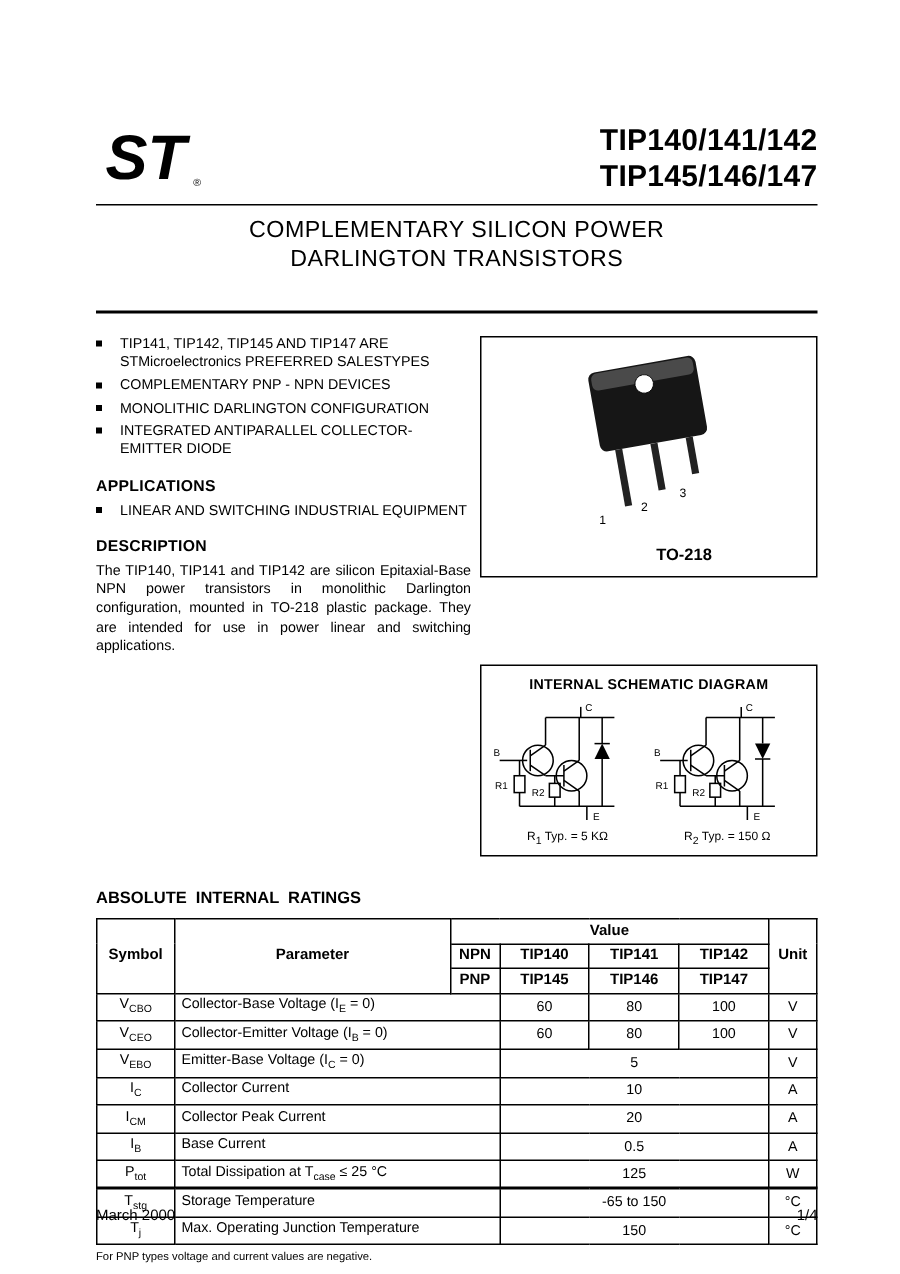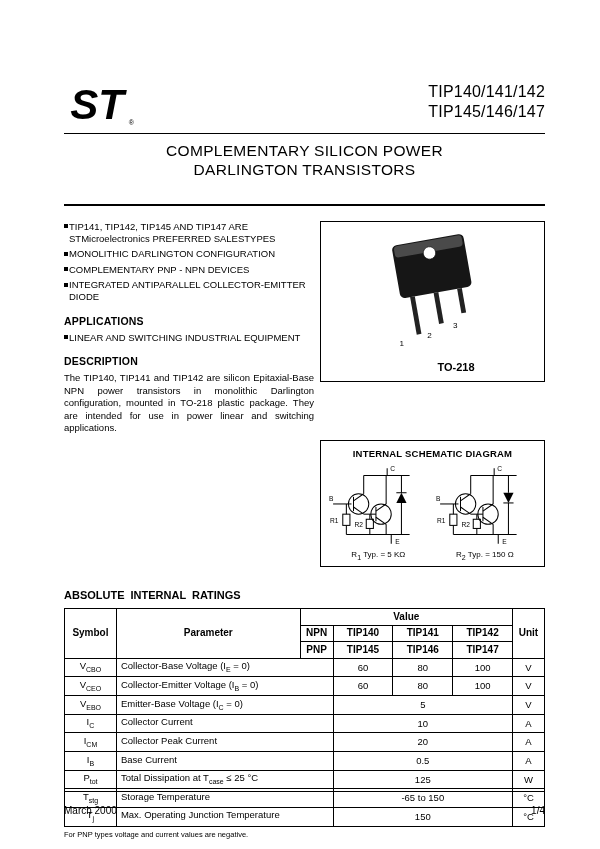--- a/index.html
+++ b/index.html
@@ -3,31 +3,31 @@
 <meta charset="utf-8">
 <style>
   html,body{margin:0;padding:0;}
   body{width:600px;height:849px;background:#fff;color:#000;
        font-family:"Liberation Sans","DejaVu Sans",sans-serif;}
   .page{position:relative;width:600px;height:849px;box-sizing:border-box;
         padding:82px 55px 0 64px;overflow:hidden;}
   .masthead{display:flex;justify-content:space-between;align-items:flex-start;}
   .logo-wrap{position:relative;width:64px;height:46px;}
   .reg{position:absolute;right:-6px;bottom:2px;font-size:7px;}
-  .partnums{text-align:right;font-weight:normal;font-size:16px;line-height:1.22;letter-spacing:.2px;}
+  .partnums{text-align:right;font-weight:bold;font-size:20px;line-height:1.22;letter-spacing:.2px;}
   .rule{border:0;border-top:1px solid #000;margin:0;}
   .rule-1{margin-top:5px;}
   .doc-title{font-size:15.5px;font-weight:400;text-align:center;line-height:1.25;
              margin:7px 0 24px;letter-spacing:.3px;}
   .rule-2{border:0;border-top:2px solid #000;margin:0;}
   .columns{display:flex;justify-content:space-between;margin-top:15px;}
   .left-col{width:250px;}
   .right-col{width:225px;}
   .feat-list{list-style:none;margin:0;padding:0;font-size:9.5px;line-height:1.3;}
-  .feat{display:flex;gap:1px;margin-bottom:3px;}
+  .feat{display:flex;gap:12px;margin-bottom:3px;}
   .bullet{flex:none;width:4px;height:4px;background:#000;margin-top:3.5px;}
   .sect-h{font-size:10.5px;font-weight:bold;margin:11px 0 5px;letter-spacing:.2px;}
   .desc-p{font-size:9.5px;line-height:1.32;text-align:justify;margin:0 0 7px;}
   .box{border:1px solid #000;box-sizing:border-box;}
   .package-box{height:161px;display:flex;flex-direction:column;align-items:center;padding:4px 0 8px;}
   .pkg-label{margin-top:auto;font-weight:bold;font-size:11px;margin-left:47px;}
   .schem-box{margin-top:58px;padding:7px 5px 6px;}
   .schem-title{text-align:center;font-weight:bold;font-size:9.5px;letter-spacing:.2px;}
   .circuits{display:flex;justify-content:space-between;padding:4px 2px 0;}
   .schem-notes{display:flex;justify-content:space-around;font-size:8px;margin-top:1px;}
@@ -72,25 +72,25 @@
   <div class="columns">
 
     <div class="left-col">
       <ul class="feat-list">
         <li class="feat">
           <span class="bullet"></span>
           <span>TIP141, TIP142, TIP145 AND TIP147 ARE STMicroelectronics PREFERRED SALESTYPES</span>
         </li>
         <li class="feat">
           <span class="bullet"></span>
+          <span>COMPLEMENTARY PNP - NPN DEVICES</span>
+        </li>
+        <li class="feat">
+          <span class="bullet"></span>
           <span>MONOLITHIC DARLINGTON CONFIGURATION</span>
-        </li>
-        <li class="feat">
-          <span class="bullet"></span>
-          <span>COMPLEMENTARY PNP - NPN DEVICES</span>
         </li>
         <li class="feat">
           <span class="bullet"></span>
           <span>INTEGRATED ANTIPARALLEL COLLECTOR-EMITTER DIODE</span>
         </li>
       </ul>
 
       <h2 class="sect-h">APPLICATIONS</h2>
       <ul class="feat-list">
         <li class="feat">

